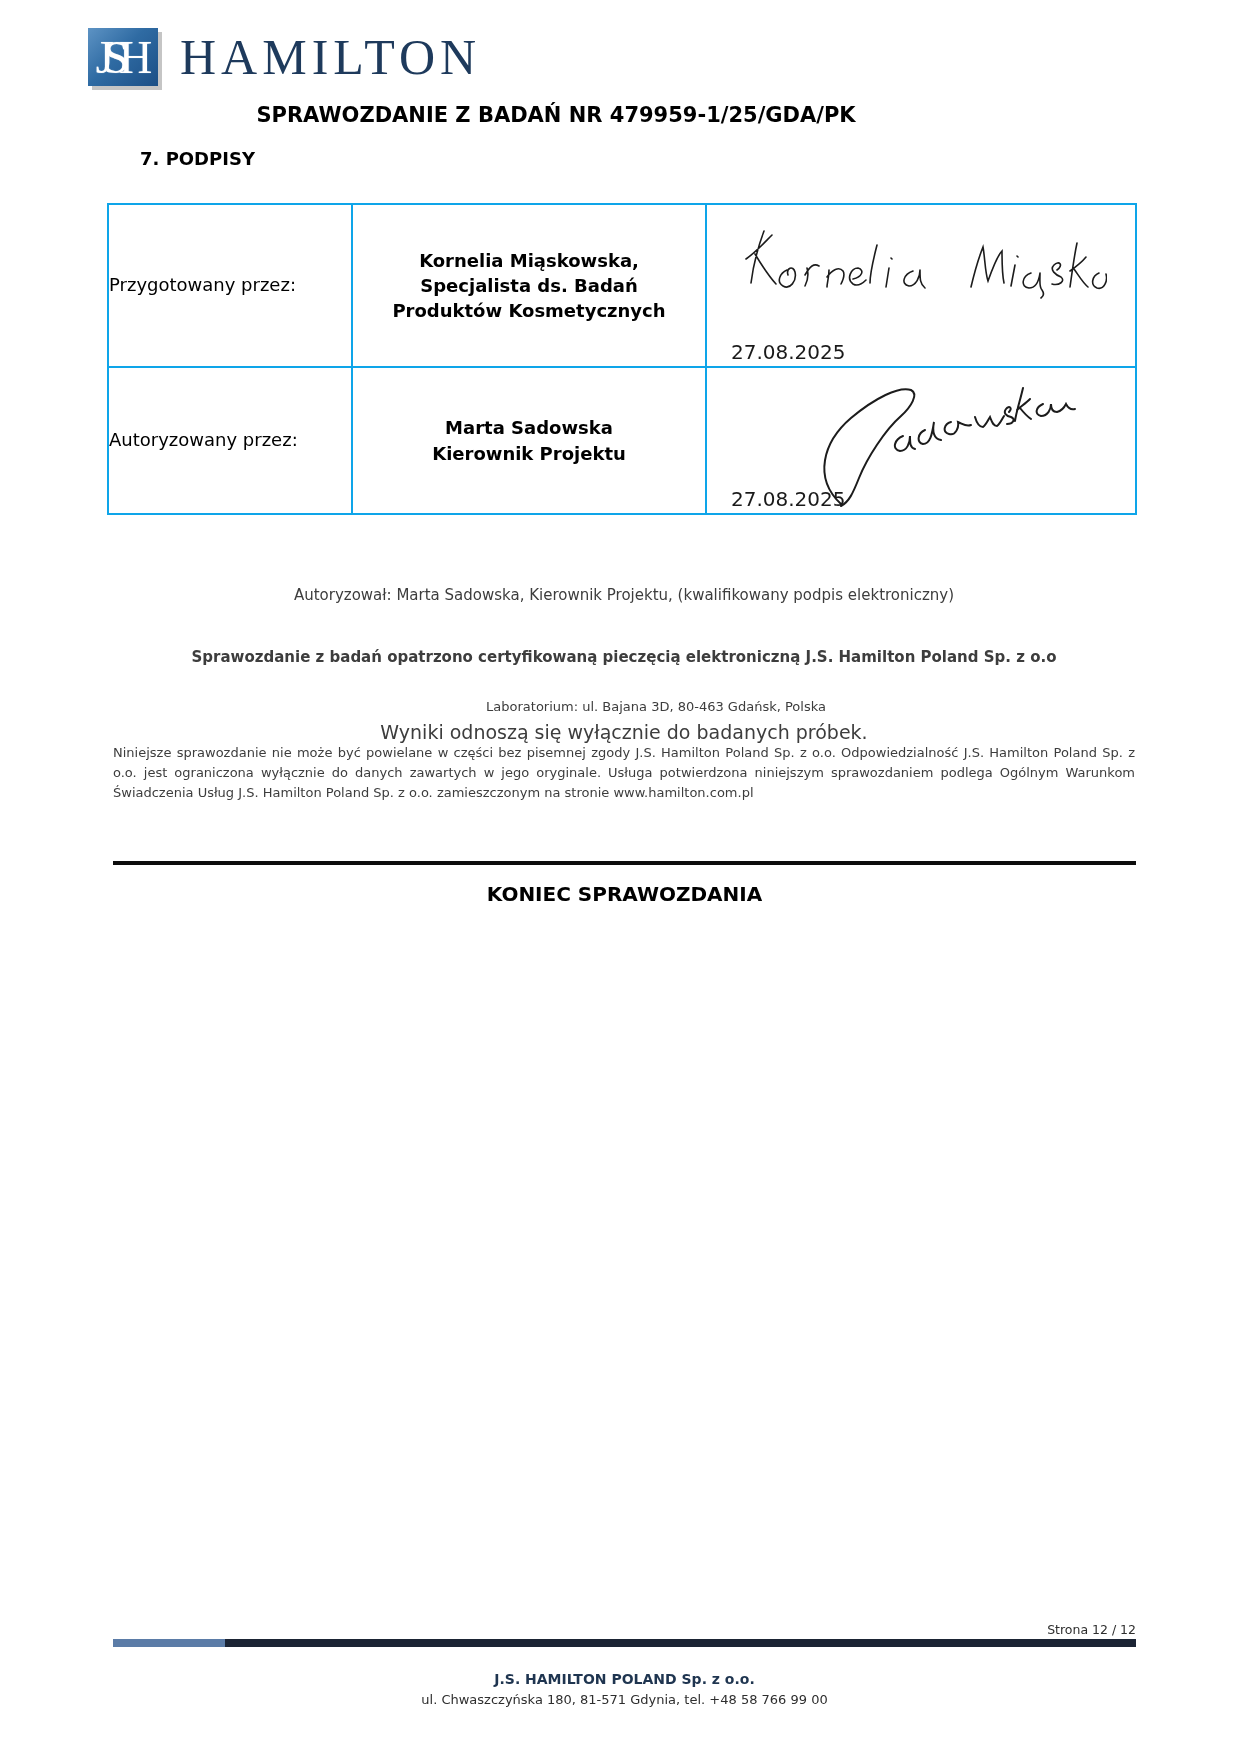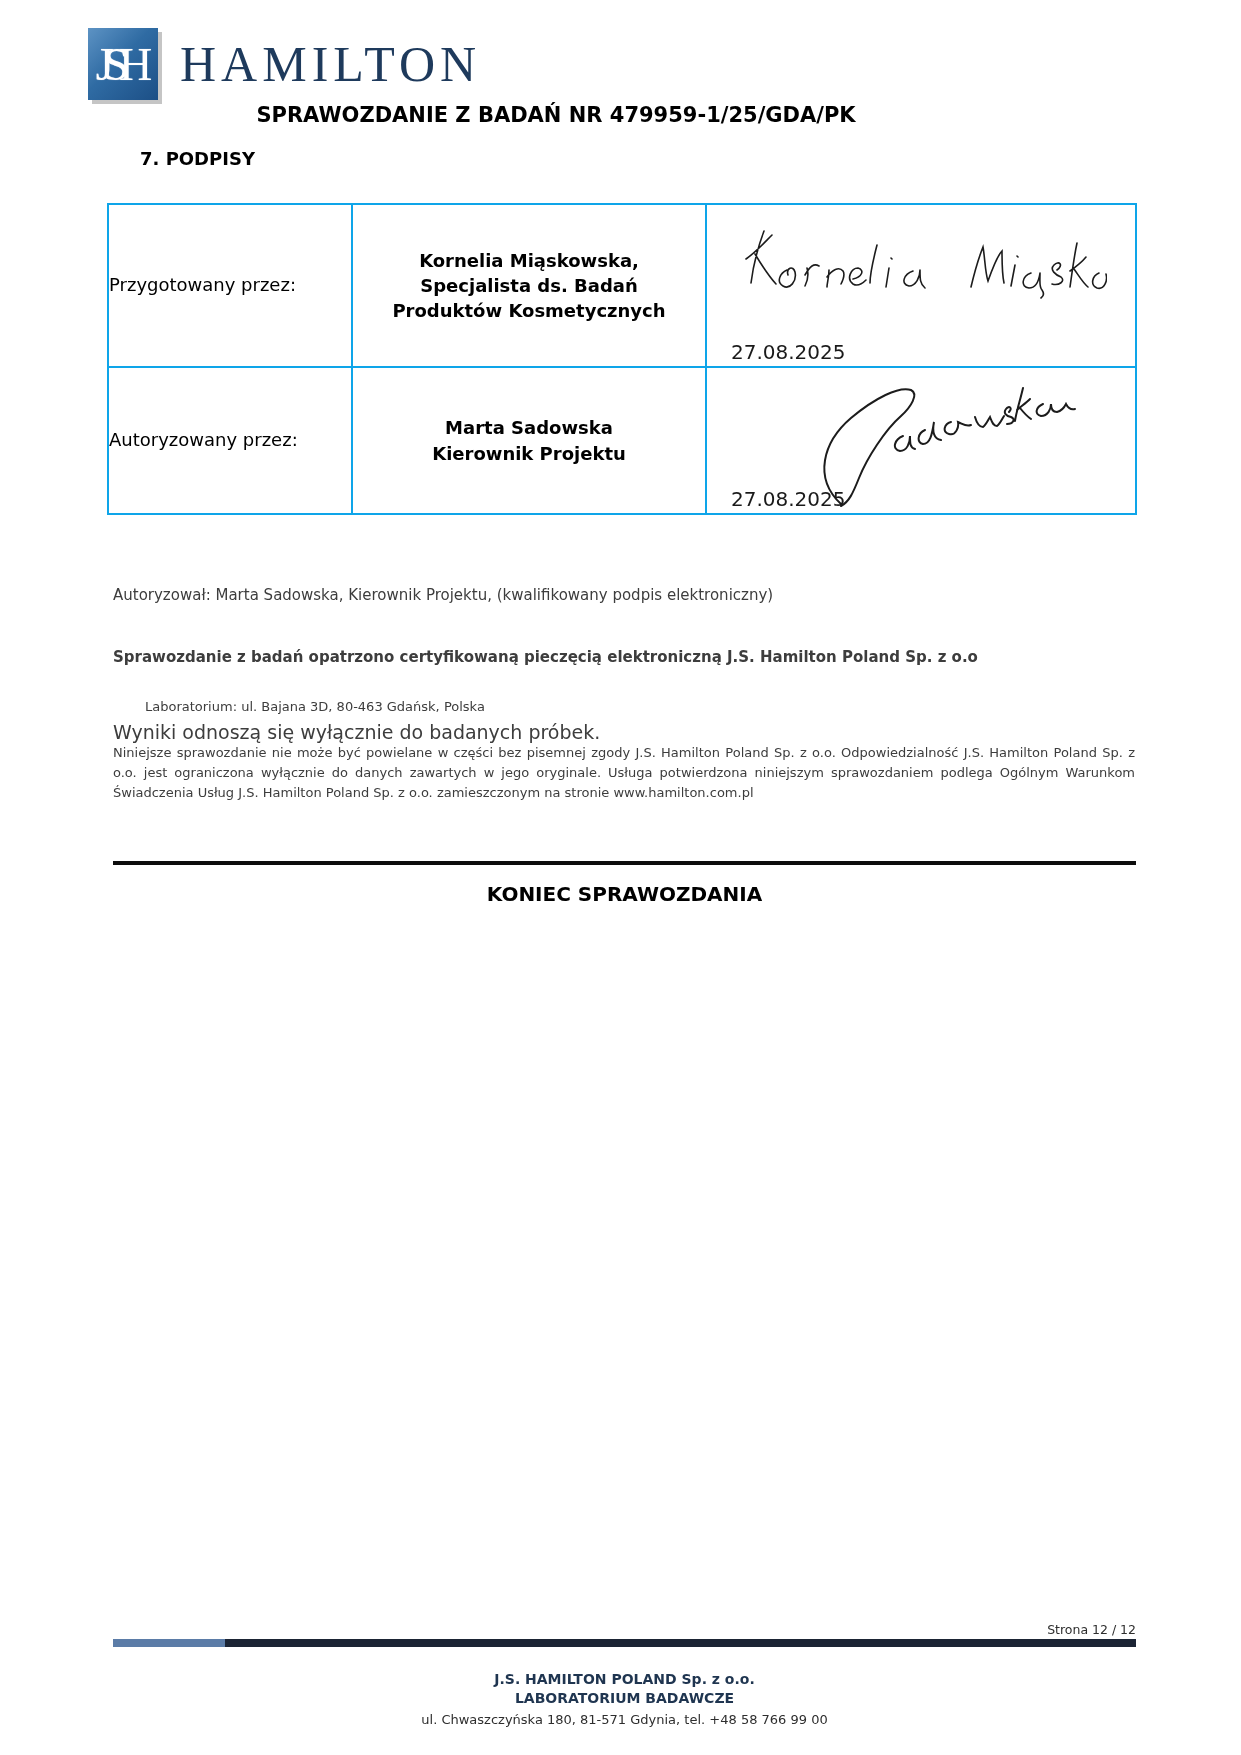--- a/index.html
+++ b/index.html
@@ -7,21 +7,21 @@
     position:relative;
     width:1241px;height:1755px;
     background:#ffffff;
     font-family:"DejaVu Sans","Liberation Sans",sans-serif;
     color:#1a1a1a;
     overflow:hidden;
   }
   
   .logo{position:absolute;left:88px;top:28px;display:flex;align-items:center;}
   .logo-square{
-    position:relative;width:70px;height:72px;
+    position:relative;width:70px;height:58px;
     background:linear-gradient(135deg,#5d93c4 0%,#2f6ba3 45%,#1c4f86 100%);
     box-shadow:4px 4px 0 rgba(150,150,150,.55);
     display:flex;align-items:center;justify-content:center;
   }
   .logo-monogram{
     font-family:"Liberation Serif","DejaVu Serif",serif;
     color:#ffffff;font-size:46px;font-weight:400;
     letter-spacing:-0.22em;padding-right:0.18em;
     text-shadow:0 0 1px rgba(255,255,255,.6);
   }
@@ -53,21 +53,21 @@
   .cell-person{width:352px;text-align:center;font-weight:bold;font-size:18px;line-height:1.4;white-space:pre-line;color:#000;}
   .cell-sign{width:428px;position:relative;}
   .sig-svg{position:absolute;stroke:#1c1c1c;fill:none;}
   .sig1{left:28px;top:8px;}
   .sig2{left:100px;top:6px;}
   .sig-date{
     position:absolute;left:24px;bottom:2px;
     font-size:20px;color:#1a1a1a;
   }
   
-  .note{position:absolute;left:113px;width:1022px;color:#3d3d3d;}
+  .note{position:absolute;left:113px;width:1022px;color:#3d3d3d;text-align:center;}
   .note-authorized{top:586px;font-size:15px;}
   .note-seal{top:648px;font-size:15px;font-weight:bold;}
   .note-lab{top:699px;font-size:13px;margin-left:32px;}
   .note-results{top:721px;font-size:19px;}
   .note-disclaimer{top:743px;font-size:13px;line-height:1.55;text-align:justify;}
   
   .end-rule{position:absolute;left:113px;top:861px;width:1023px;height:4px;background:#0d0d0d;}
   .end-label{
     position:absolute;left:113px;top:882px;width:1023px;
     text-align:center;font-weight:bold;font-size:20px;color:#000;
@@ -159,17 +159,16 @@
 
   <div class="end-rule"></div>
   <div class="end-label">KONIEC SPRAWOZDANIA</div>
 
   <div class="page-number">Strona 12 / 12</div>
   <div class="footer-bar">
     <div class="footer-bar-light"></div>
   </div>
   <div class="footer-company">
     <div class="footer-name">J.S. HAMILTON POLAND Sp. z o.o.</div>
-    <div class="footer-unit">LABORATORIUM BADAWCZE</div>
     <div class="footer-address">ul. Chwaszczyńska 180, 81-571 Gdynia, tel. +48 58 766 99 00</div>
   </div>
 
 </div>
 
 </body></html>

